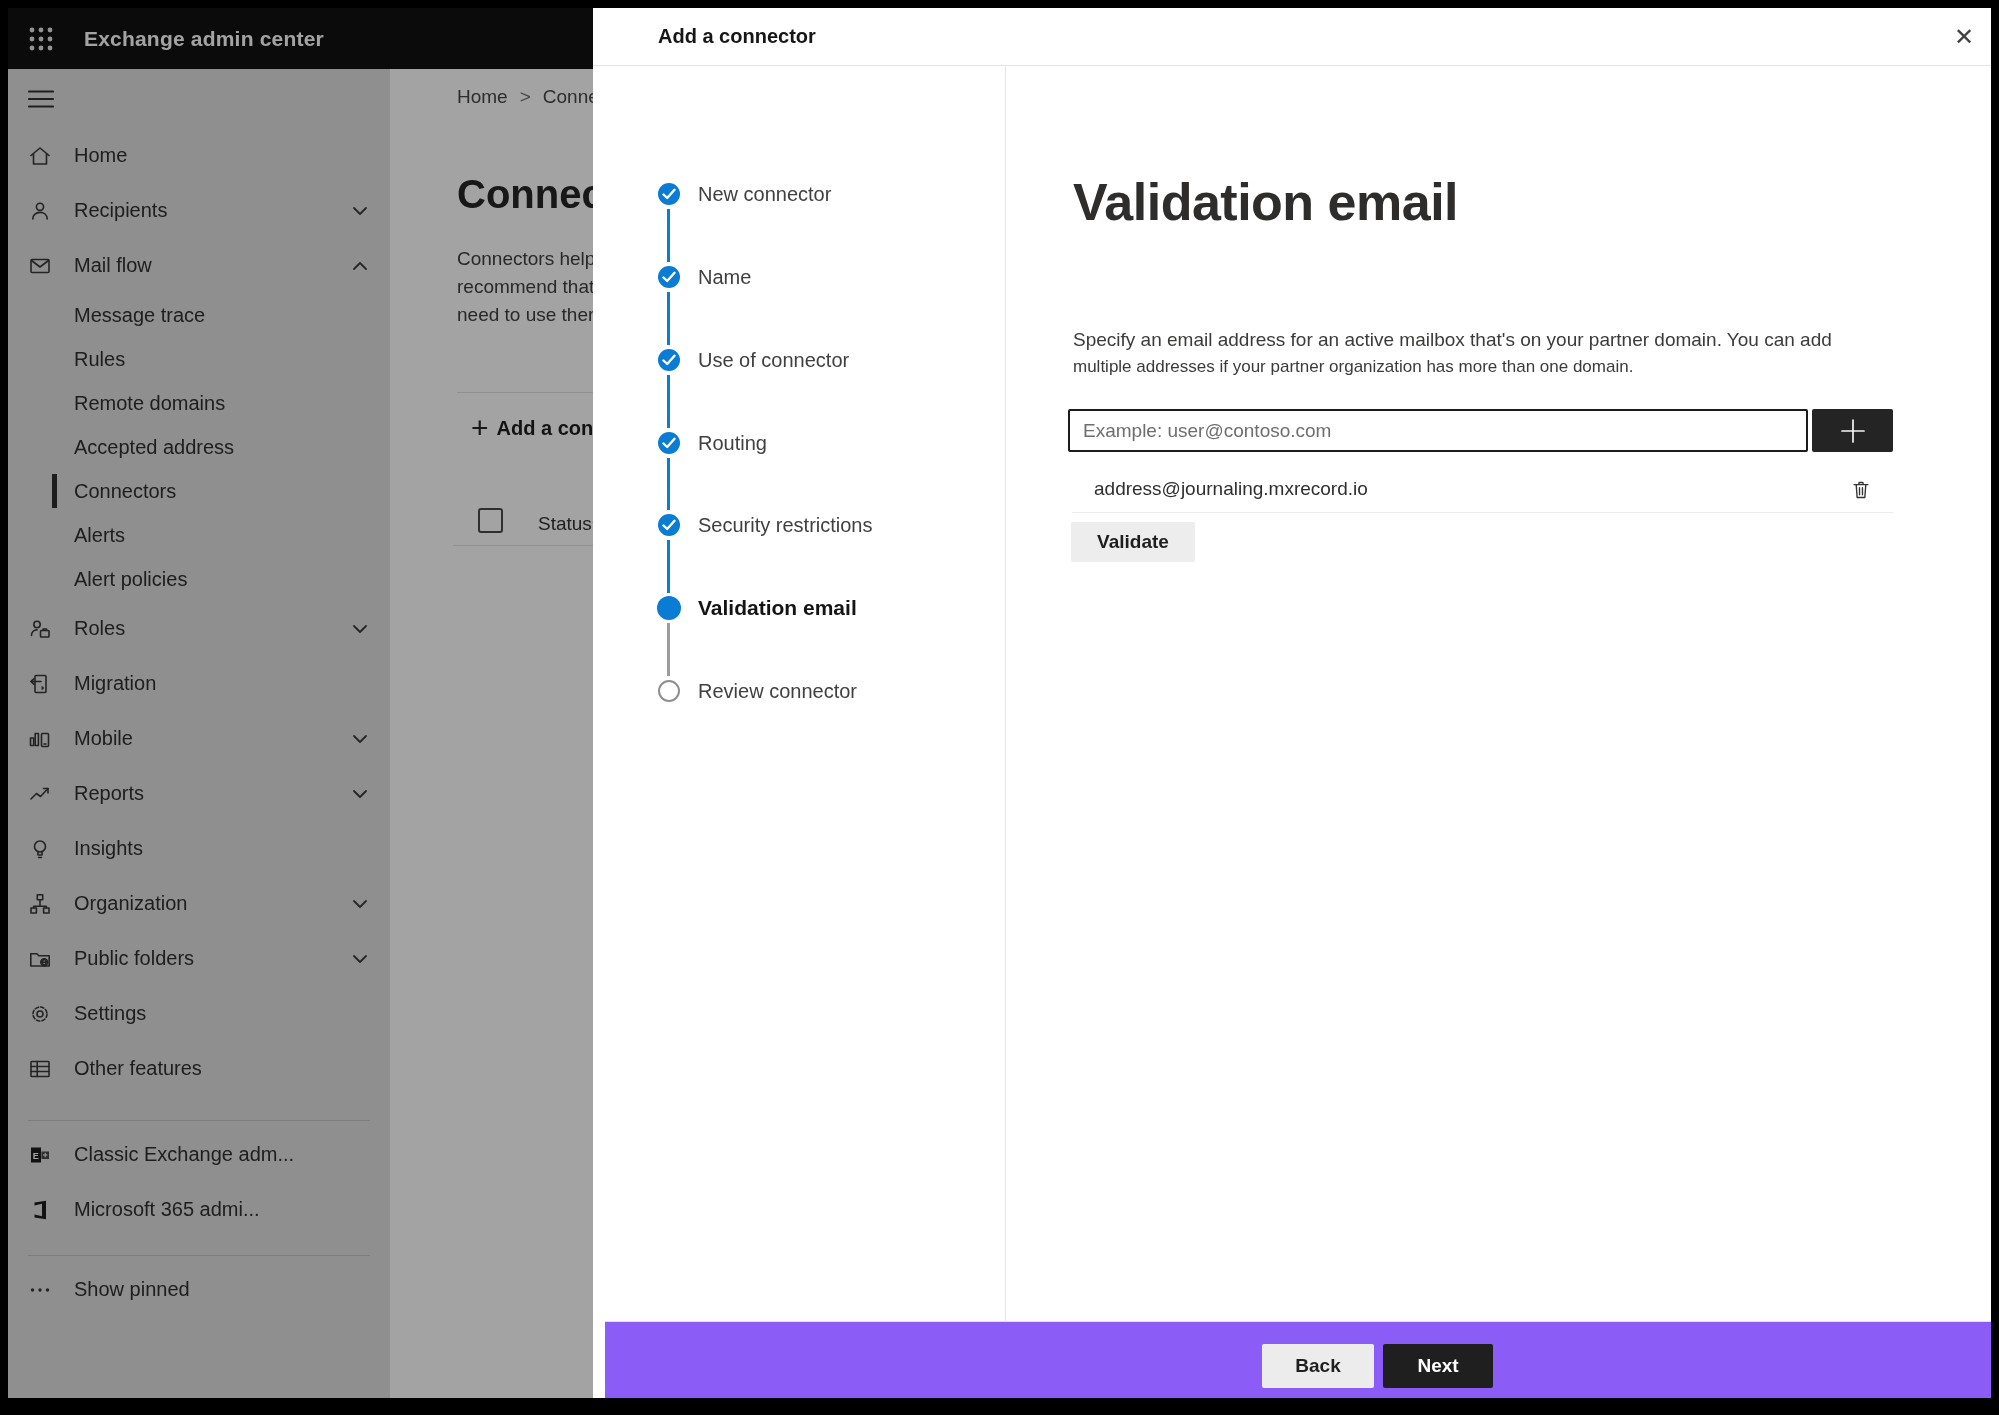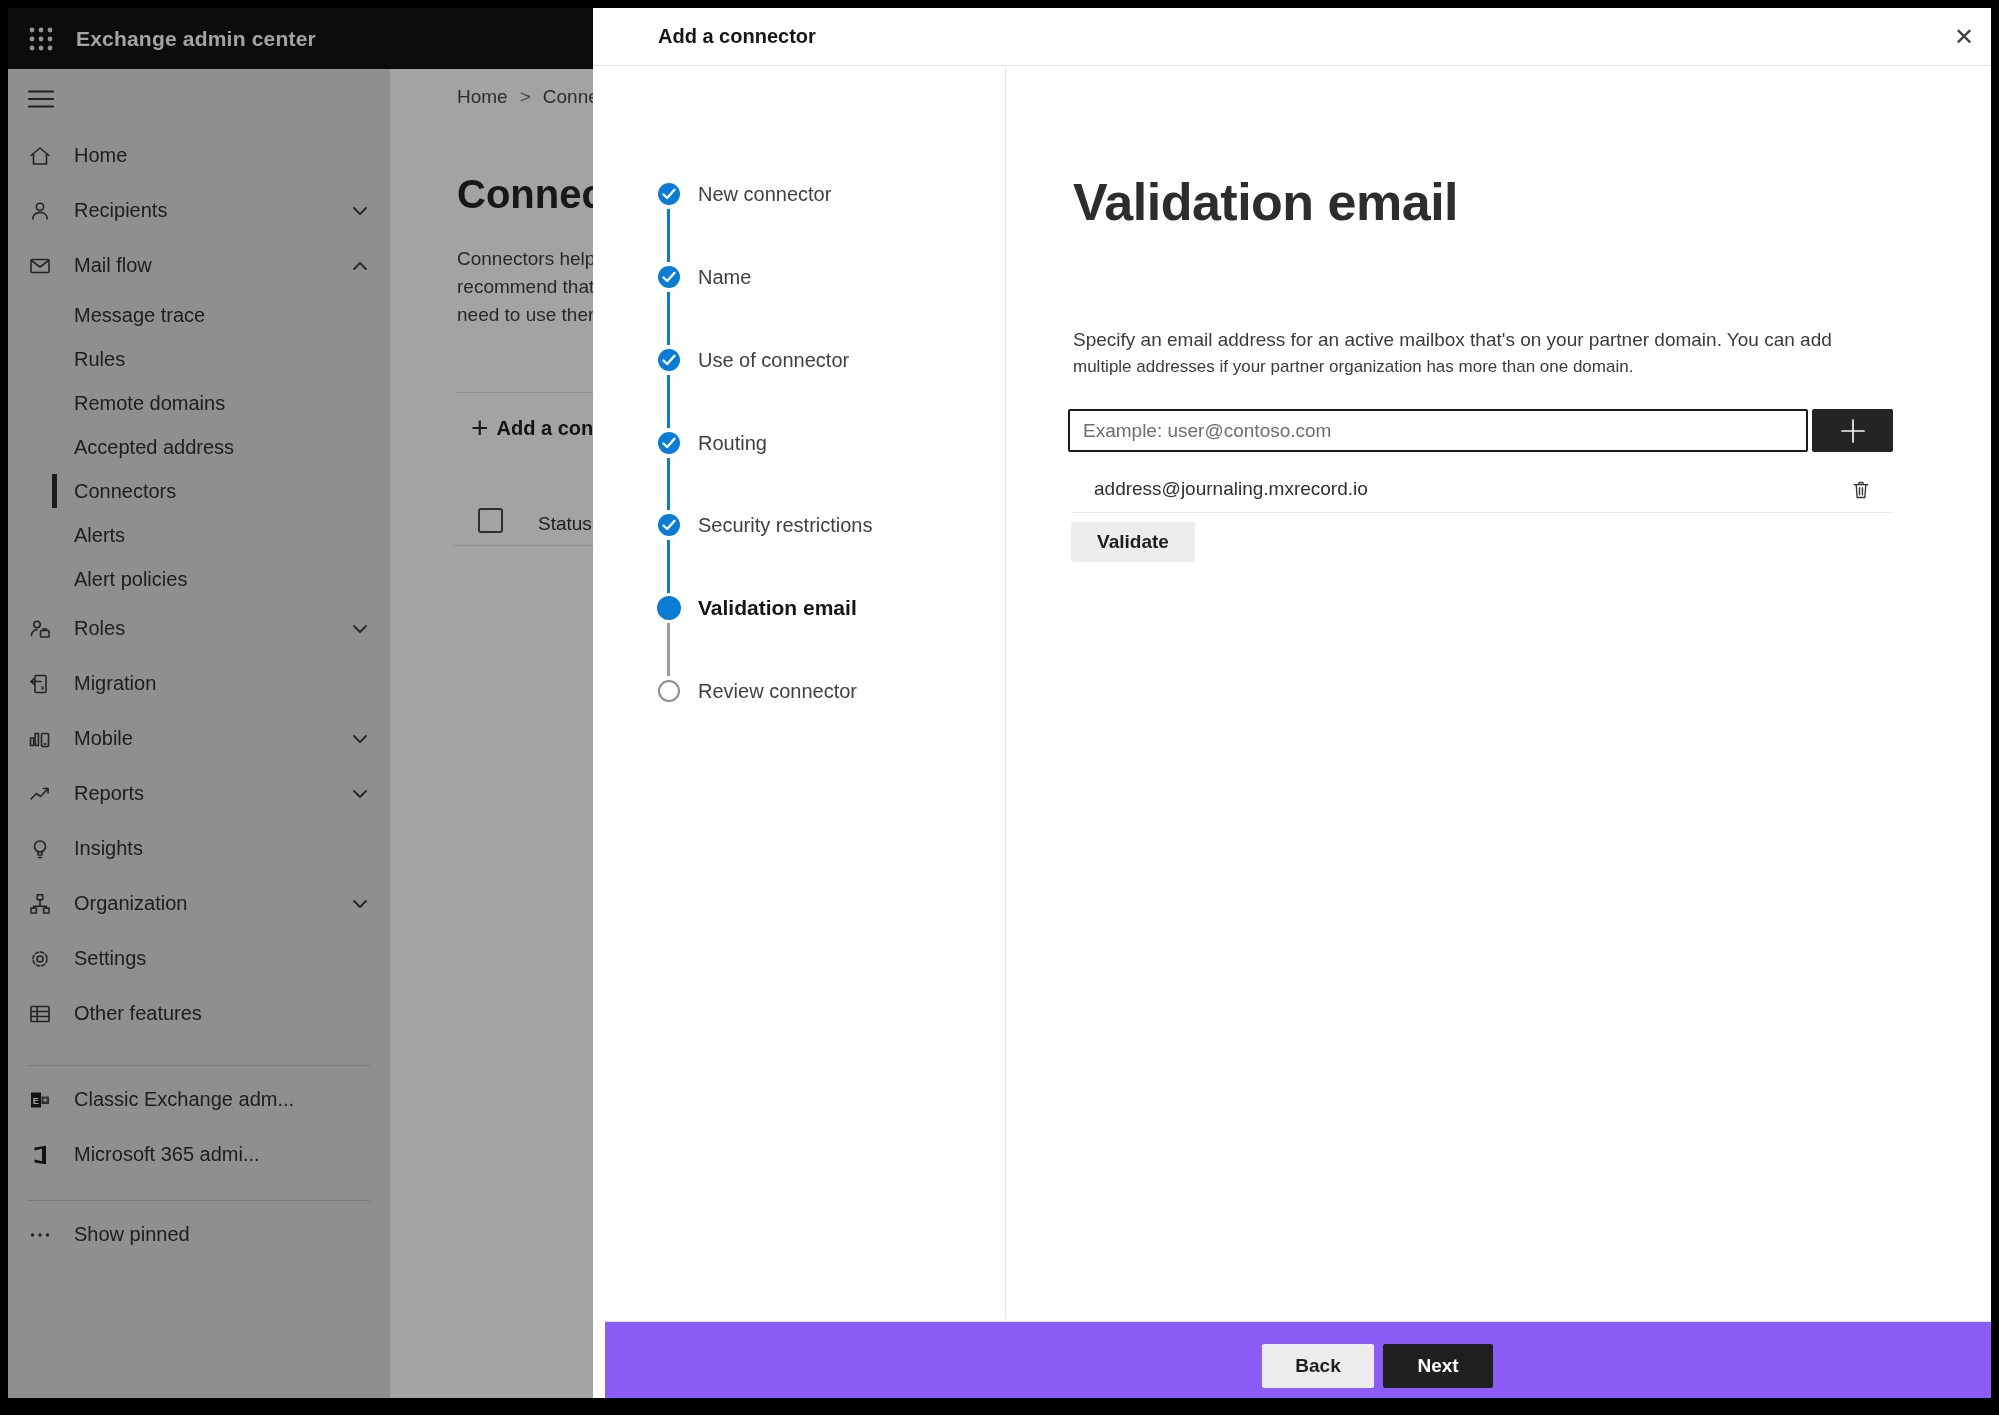--- a/index.html
+++ b/index.html
@@ -3,21 +3,21 @@
 <meta charset="utf-8">
 <style>
   html,body{margin:0;padding:0;background:#000;}
   body{width:1999px;height:1415px;font-family:"Liberation Sans",sans-serif;-webkit-font-smoothing:antialiased;}
   .stage{position:relative;width:1999px;height:1415px;background:#000;overflow:hidden;}
   .app{position:absolute;left:8px;top:8px;width:1983px;height:1390px;background:#fff;overflow:hidden;}
 
   
   .topbar{position:absolute;left:0;top:0;width:100%;height:61px;background:#121212;display:flex;align-items:center;z-index:1;}
   .waffle{margin-left:20px;width:26px;height:26px;display:inline-flex;}
-  .topbar-title{margin-left:22px;color:#ffffff;font-size:21px;font-weight:600;letter-spacing:.2px;}
+  .topbar-title{margin-left:30px;color:#ffffff;font-size:21px;font-weight:600;letter-spacing:.2px;}
 
   
   .sidebar{position:absolute;left:0;top:61px;width:382px;bottom:0;background:#e0e0e0;z-index:1;}
   .hamburger{position:absolute;left:20px;top:20px;width:26px;height:20px;}
   .nav{position:absolute;top:59px;left:0;right:0;}
   .s-item,.s-sub{position:relative;display:flex;align-items:center;cursor:pointer;}
   .s-item{height:55px;padding-left:20px;}
   .s-sub{height:44px;padding-left:66px;}
   .s-icon{width:24px;height:24px;margin-right:22px;display:inline-flex;flex:none;}
   .s-label{font-size:20px;color:#303030;white-space:nowrap;}
@@ -239,20 +239,35 @@
           <div class="s-item">
             <span class="s-icon">
               <svg viewBox="0 0 24 24" width="24" height="24">
                 <rect x="9.3" y="2.8" width="5.4" height="5" fill="none" stroke="#383838" stroke-width="1.6" stroke-linecap="round" stroke-linejoin="round"></rect>
                 <rect x="3" y="16" width="5.4" height="5" fill="none" stroke="#383838" stroke-width="1.6" stroke-linecap="round" stroke-linejoin="round"></rect>
                 <rect x="15.6" y="16" width="5.4" height="5" fill="none" stroke="#383838" stroke-width="1.6" stroke-linecap="round" stroke-linejoin="round"></rect>
                 <path d="M12 7.8 V12 M5.7 16 v-1.8 h12.6 V16 M12 12 v2.2" fill="none" stroke="#383838" stroke-width="1.6" stroke-linecap="round" stroke-linejoin="round"></path>
               </svg>
             </span>
             <span class="s-label">Organization</span>
+            <span class="s-chev">
+              <svg viewBox="0 0 16 10" width="16" height="10">
+                <path d="M2 2 L8 8 L14 2" fill="none" stroke="#3c3c3c" stroke-width="1.8" stroke-linecap="round" stroke-linejoin="round"></path>
+              </svg>
+            </span>
+          </div>
+          <div class="s-item">
+            <span class="s-icon">
+              <svg viewBox="0 0 24 24" width="24" height="24">
+                <path d="M2.8 6.8 h6 l2 2 h10.4 V19 H2.8 Z" fill="none" stroke="#383838" stroke-width="1.6" stroke-linecap="round" stroke-linejoin="round"></path>
+                <circle cx="16.2" cy="15.2" r="3.4" fill="none" stroke="#383838" stroke-width="1.6" stroke-linecap="round" stroke-linejoin="round"></circle>
+                <path d="M12.8 15.2 h6.8 M16.2 11.8 c2.6 2.2 2.6 4.6 0 6.8 M16.2 11.8 c-2.6 2.2 -2.6 4.6 0 6.8" fill="none" stroke="#383838" stroke-width="1.6" stroke-linecap="round" stroke-linejoin="round"></path>
+              </svg>
+            </span>
+            <span class="s-label">Public folders</span>
             <span class="s-chev">
               <svg viewBox="0 0 16 10" width="16" height="10">
                 <path d="M2 2 L8 8 L14 2" fill="none" stroke="#3c3c3c" stroke-width="1.8" stroke-linecap="round" stroke-linejoin="round"></path>
               </svg>
             </span>
           </div>
           <div class="s-item">
             <span class="s-icon">
               <svg viewBox="0 0 24 24" width="24" height="24">
                 <circle cx="12" cy="12" r="7" fill="none" stroke="#383838" stroke-width="1.6" stroke-linecap="round" stroke-linejoin="round" stroke-dasharray="3.4 2.15"></circle>

